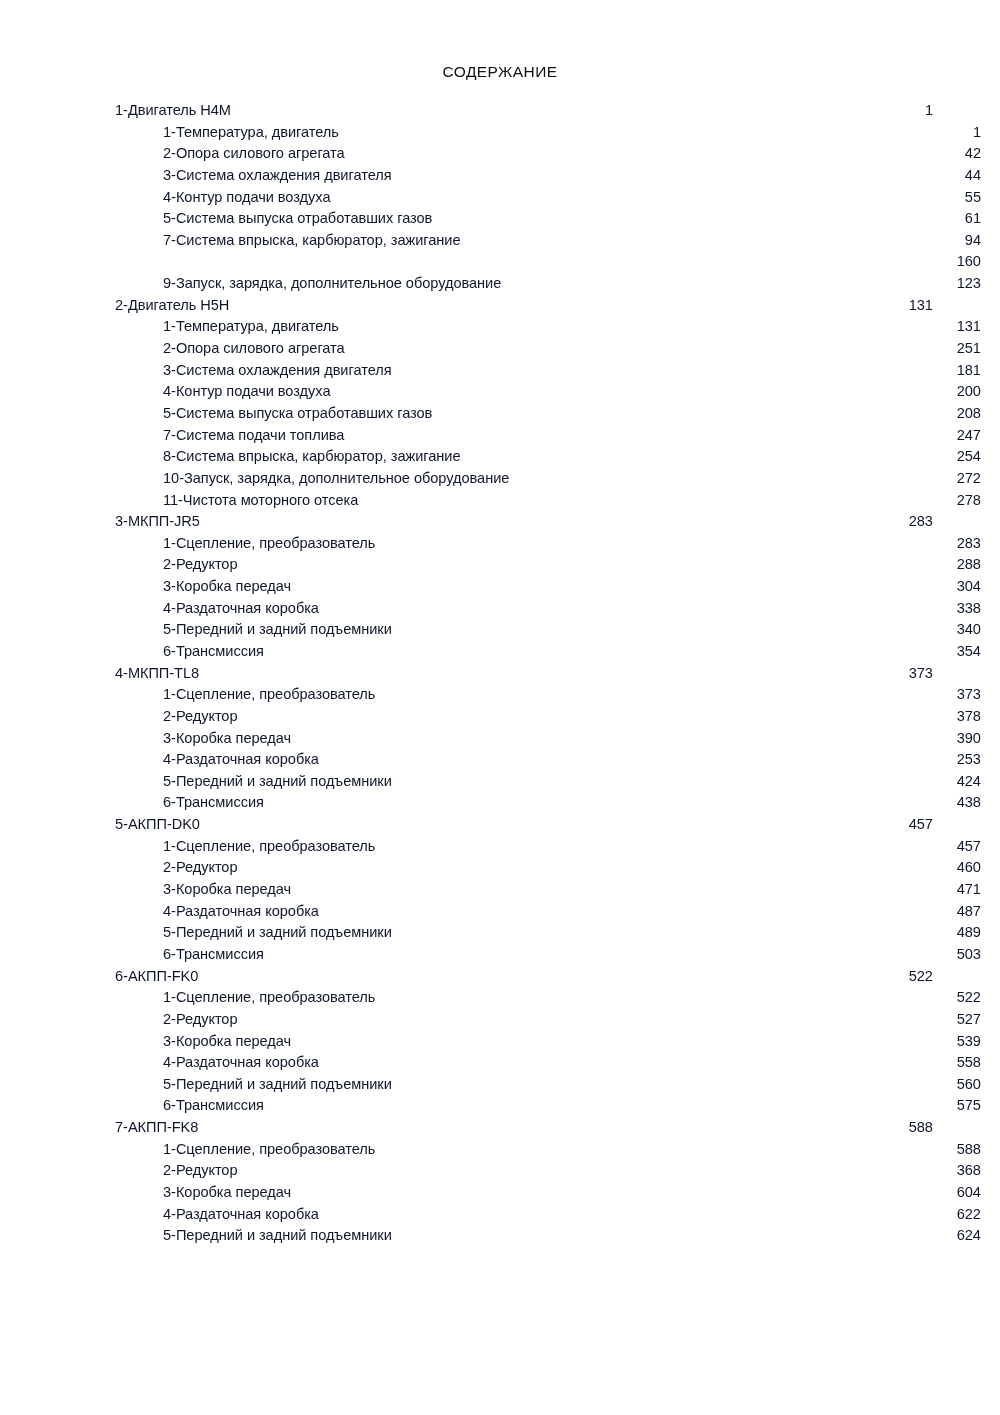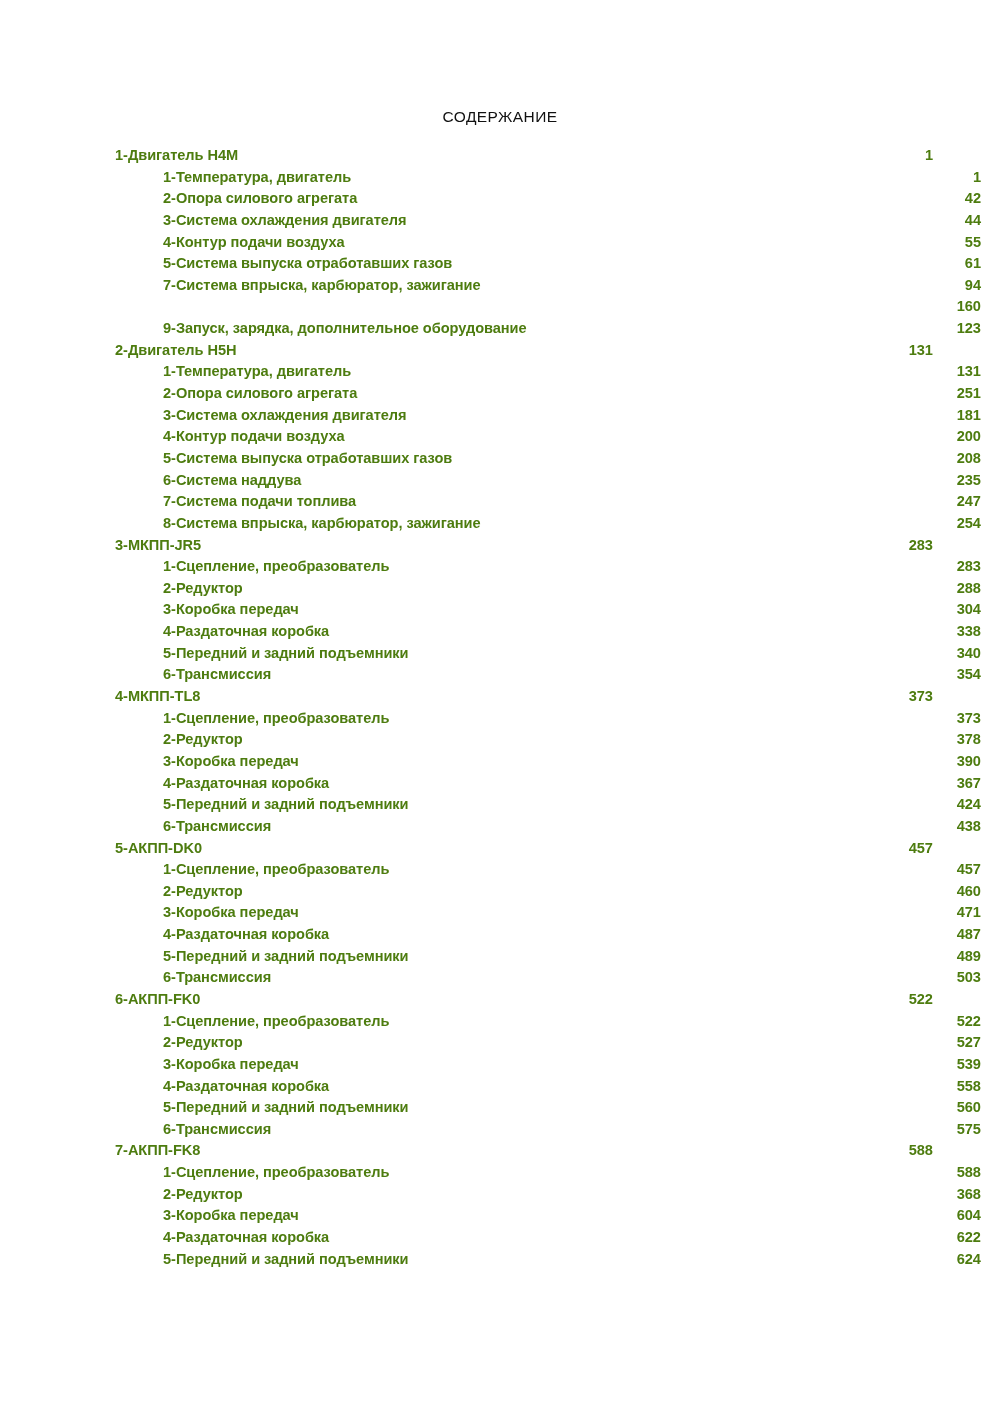--- a/index.html
+++ b/index.html
@@ -14,21 +14,20 @@
     font-family: "Liberation Sans", "DejaVu Sans", sans-serif;
     color: #000000;
     overflow: hidden;
     position: relative;
   }
 
   .page {
     position: absolute;
     inset: 0;
     padding: 4px;
-    margin-top: 45px;
   }
 
   .doc-title {
     position: absolute;
     top: 63px;
     left: 0;
     width: 1000px;
     text-align: center;
     font-size: 15.5px;
     letter-spacing: 0.4px;
@@ -38,28 +37,27 @@
 
   .toc {
     position: absolute;
     top: 100px;
     left: 115px;
     width: 818px;
   }
 
   .toc-row {
     display: flex;
-    align-items: flex-start;
+    align-items: flex-end;
     width: 100%;
     height: 21.65px;
     line-height: 21.65px;
     font-size: 14.6px;
     white-space: nowrap;
-    color: #4d7c0f;
-    font-weight: bold;
+    color: #0f172a;
   }
 
   .toc-row.level-2 {
     padding-left: 48px;
   }
 
   .toc-label {
     flex: 0 0 auto;
     letter-spacing: -0.05px;
   }
@@ -169,34 +167,39 @@
         <span class="toc-label">4-Контур подачи воздуха</span>
         <span class="toc-leader"></span>
         <span class="toc-page">200</span>
       </div>
       <div class="toc-row level-2">
         <span class="toc-label">5-Система выпуска отработавших газов</span>
         <span class="toc-leader"></span>
         <span class="toc-page">208</span>
       </div>
       <div class="toc-row level-2">
-        <span class="toc-label">6-Система наддува</span>
-        <span class="toc-leader"></span>
-        <span class="toc-page">235</span>
-      </div>
-      <div class="toc-row level-2">
         <span class="toc-label">7-Система подачи топлива</span>
         <span class="toc-leader"></span>
         <span class="toc-page">247</span>
       </div>
       <div class="toc-row level-2">
         <span class="toc-label">8-Система впрыска, карбюратор, зажигание</span>
         <span class="toc-leader"></span>
         <span class="toc-page">254</span>
       </div>
+      <div class="toc-row level-2">
+        <span class="toc-label">10-Запуск, зарядка, дополнительное оборудование</span>
+        <span class="toc-leader"></span>
+        <span class="toc-page">272</span>
+      </div>
+      <div class="toc-row level-2">
+        <span class="toc-label">11-Чистота моторного отсека</span>
+        <span class="toc-leader"></span>
+        <span class="toc-page">278</span>
+      </div>
       <div class="toc-row level-1">
         <span class="toc-label">3-МКПП-JR5</span>
         <span class="toc-leader"></span>
         <span class="toc-page">283</span>
       </div>
       <div class="toc-row level-2">
         <span class="toc-label">1-Сцепление, преобразователь</span>
         <span class="toc-leader"></span>
         <span class="toc-page">283</span>
       </div>
@@ -241,21 +244,21 @@
         <span class="toc-page">378</span>
       </div>
       <div class="toc-row level-2">
         <span class="toc-label">3-Коробка передач</span>
         <span class="toc-leader"></span>
         <span class="toc-page">390</span>
       </div>
       <div class="toc-row level-2">
         <span class="toc-label">4-Раздаточная коробка</span>
         <span class="toc-leader"></span>
-        <span class="toc-page">367</span>
+        <span class="toc-page">253</span>
       </div>
       <div class="toc-row level-2">
         <span class="toc-label">5-Передний и задний подъемники</span>
         <span class="toc-leader"></span>
         <span class="toc-page">424</span>
       </div>
       <div class="toc-row level-2">
         <span class="toc-label">6-Трансмиссия</span>
         <span class="toc-leader"></span>
         <span class="toc-page">438</span>

